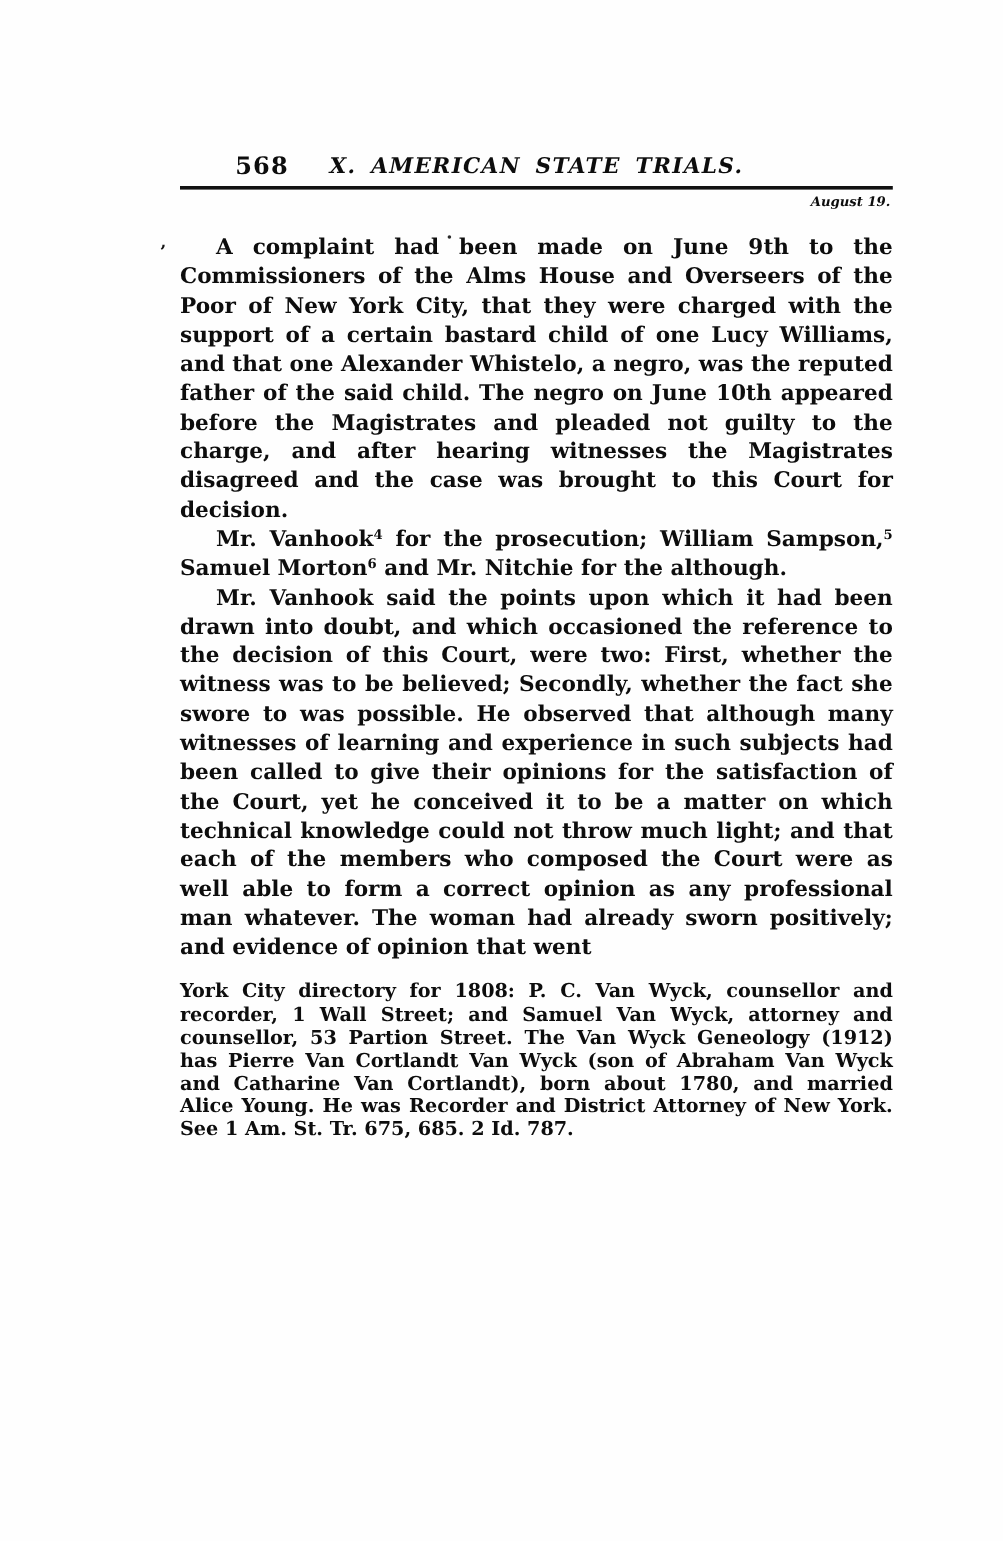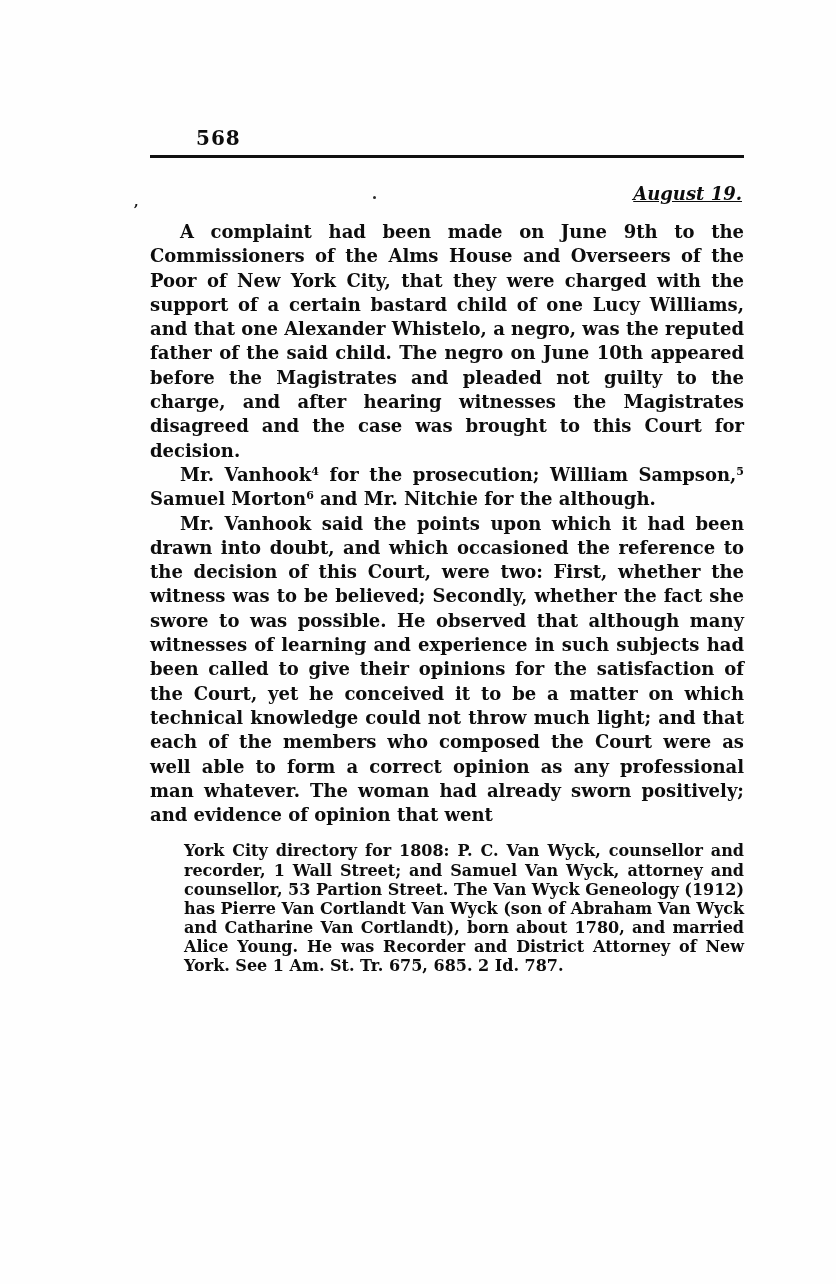--- a/index.html
+++ b/index.html
@@ -44,42 +44,41 @@
     top: 1px;
   }
   .rule {
     height: 3px;
     background: #111;
     margin-top: 2px;
   }
   .dateline {
     text-align: right;
     font-style: italic;
-    font-size: 18px;
+    font-size: 11px;
     line-height: 22px;
-    margin-top: 25px;
+    margin-top: 0;
     padding-right: 2px;
-    text-decoration: underline;
   }
   .bodyp {
     margin: 0;
     font-size: 18px;
     line-height: 24.3px;
     text-align: justify;
     text-indent: 30px;
   }
   .bodyp.first { margin-top: 15px; }
   .it { }
   sup.fnref {
     font-size: 11px;
     line-height: 0;
     vertical-align: 6px;
     font-style: normal;
   }
-  .footnotes { margin-top: 14px; margin-left: 34px; }
+  .footnotes { margin-top: 14px; }
   .fn {
     margin: 0;
     font-size: 16px;
     line-height: 19.1px;
     text-align: justify;
   }
   .fn.ind { text-indent: 16px; }
   sup.fnmark {
     font-size: 10px;
     line-height: 0;
@@ -108,20 +107,21 @@
 
 <div class="page">
 
   <span class="stray">ʼ</span>
   <span class="speck"></span>
 
   <div class="content">
 
     <div class="running-header">
       <span class="pagenum">568</span>
+      <span class="head-title">X. AMERICAN STATE TRIALS.</span>
     </div>
 
     <div class="rule"></div>
 
     <div class="dateline">August 19.</div>
 
     <p class="bodyp first">A complaint had been made on June 9th to the Commissioners of the Alms House and Overseers of the Poor of New York City, that they were charged with the support of a certain bastard child of one Lucy Williams, and that one Alexander Whistelo, a negro, was the reputed father of the said child. The negro on June 10th appeared before the Magistrates and pleaded not guilty to the charge, and after hearing witnesses the Magistrates disagreed and the case was brought to this Court for decision.</p>
 
     <p class="bodyp"><span class="it">Mr. Vanhook</span><sup class="fnref">4</sup><span> for the prosecution; </span><span class="it">William Sampson,</span><sup class="fnref">5</sup><span class="it"> Samuel Morton</span><sup class="fnref">6</sup><span> and </span><span class="it">Mr. Nitchie</span><span> for the although.</span></p>
 

